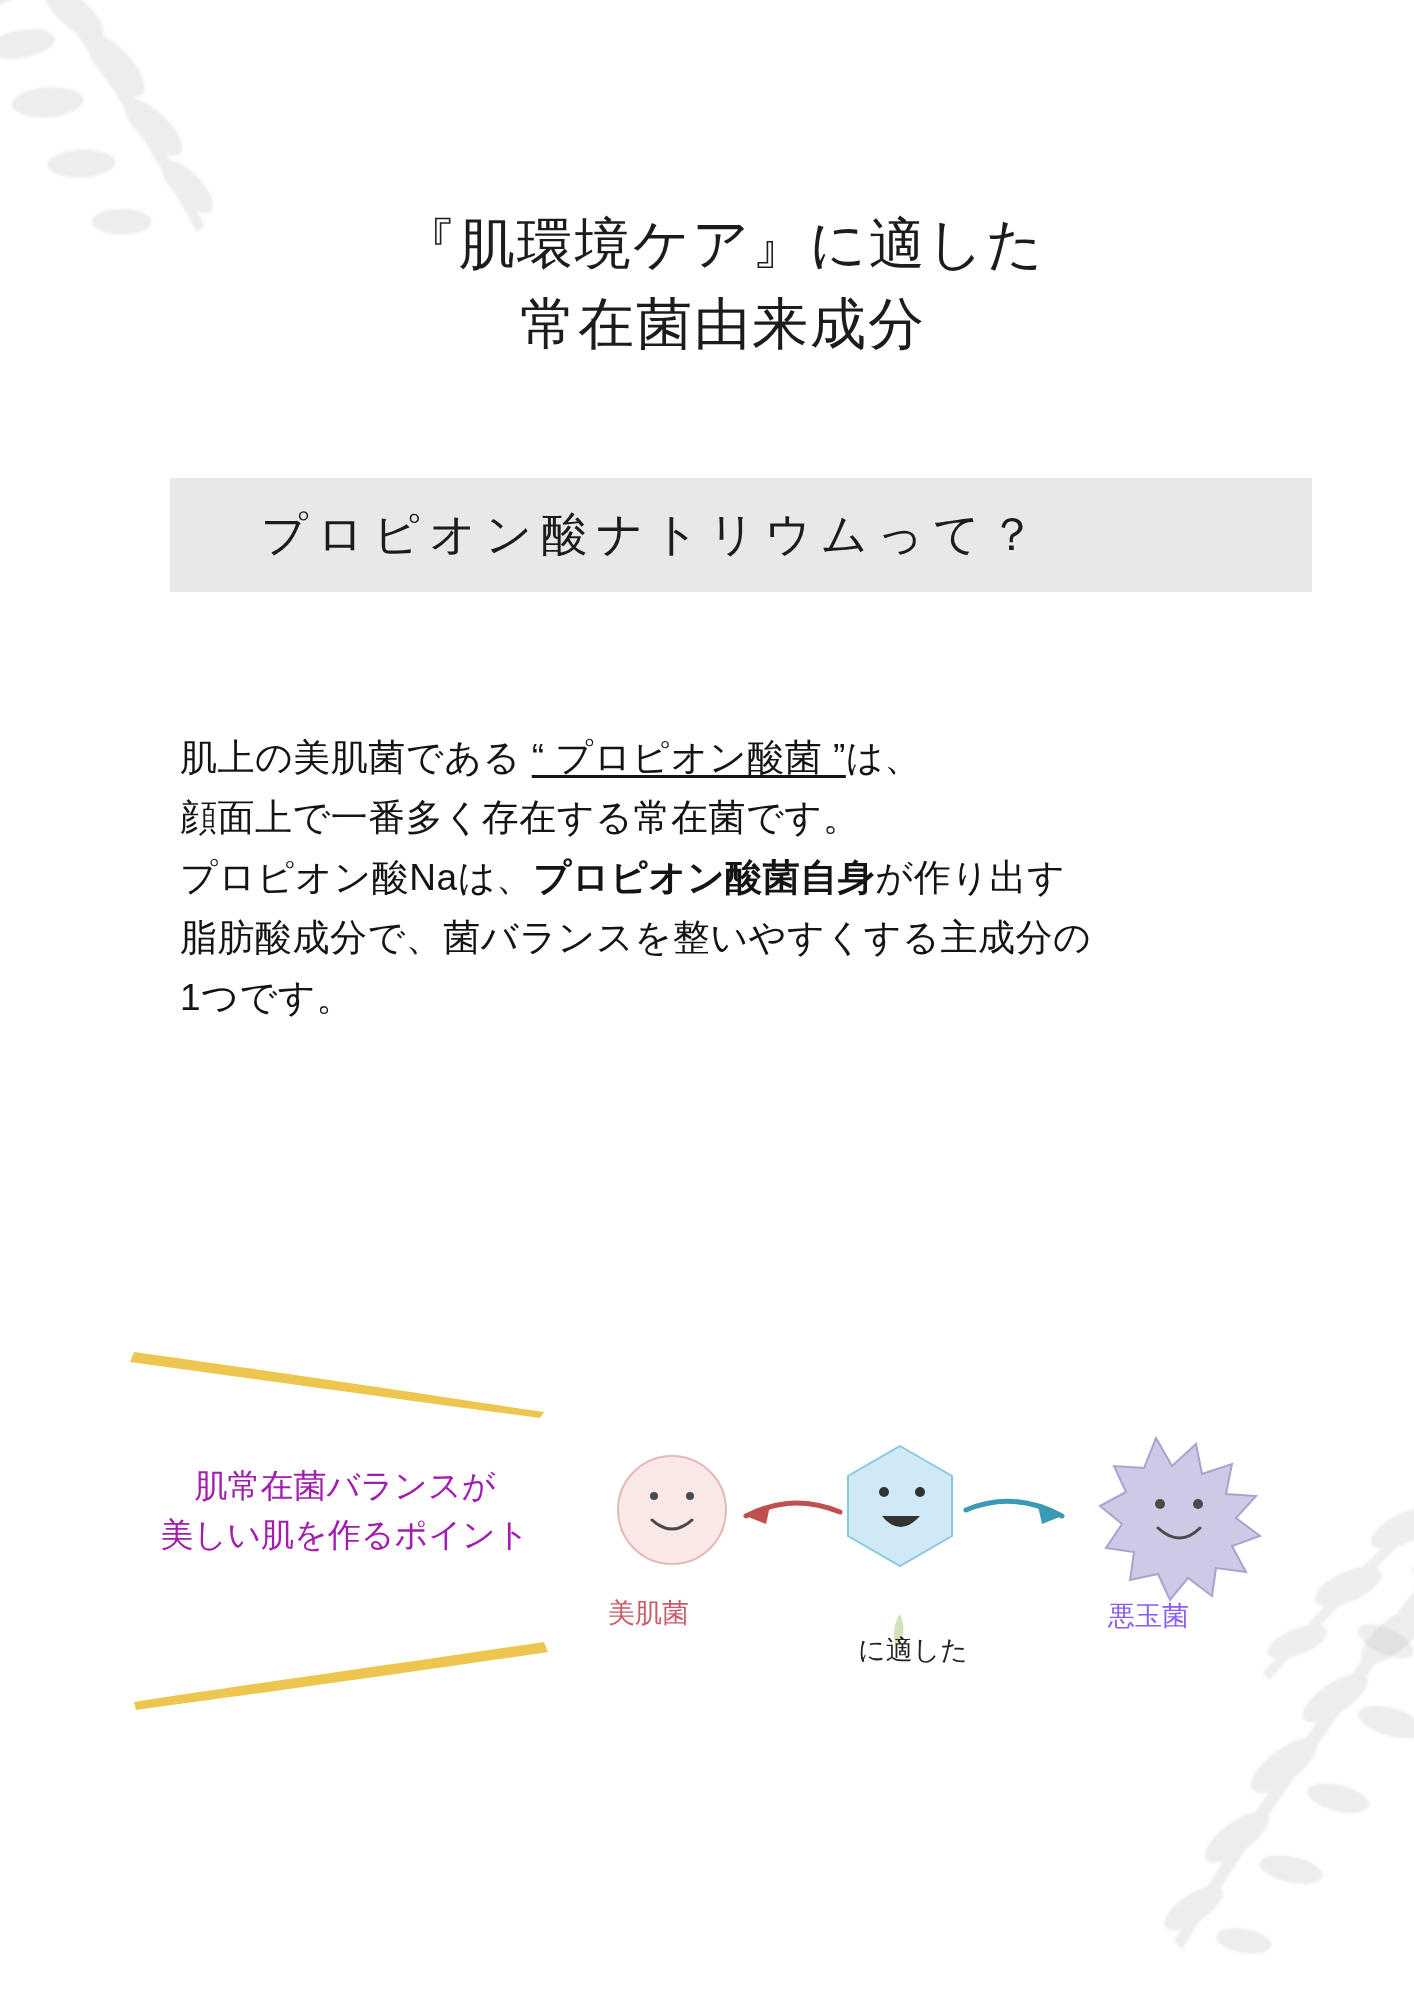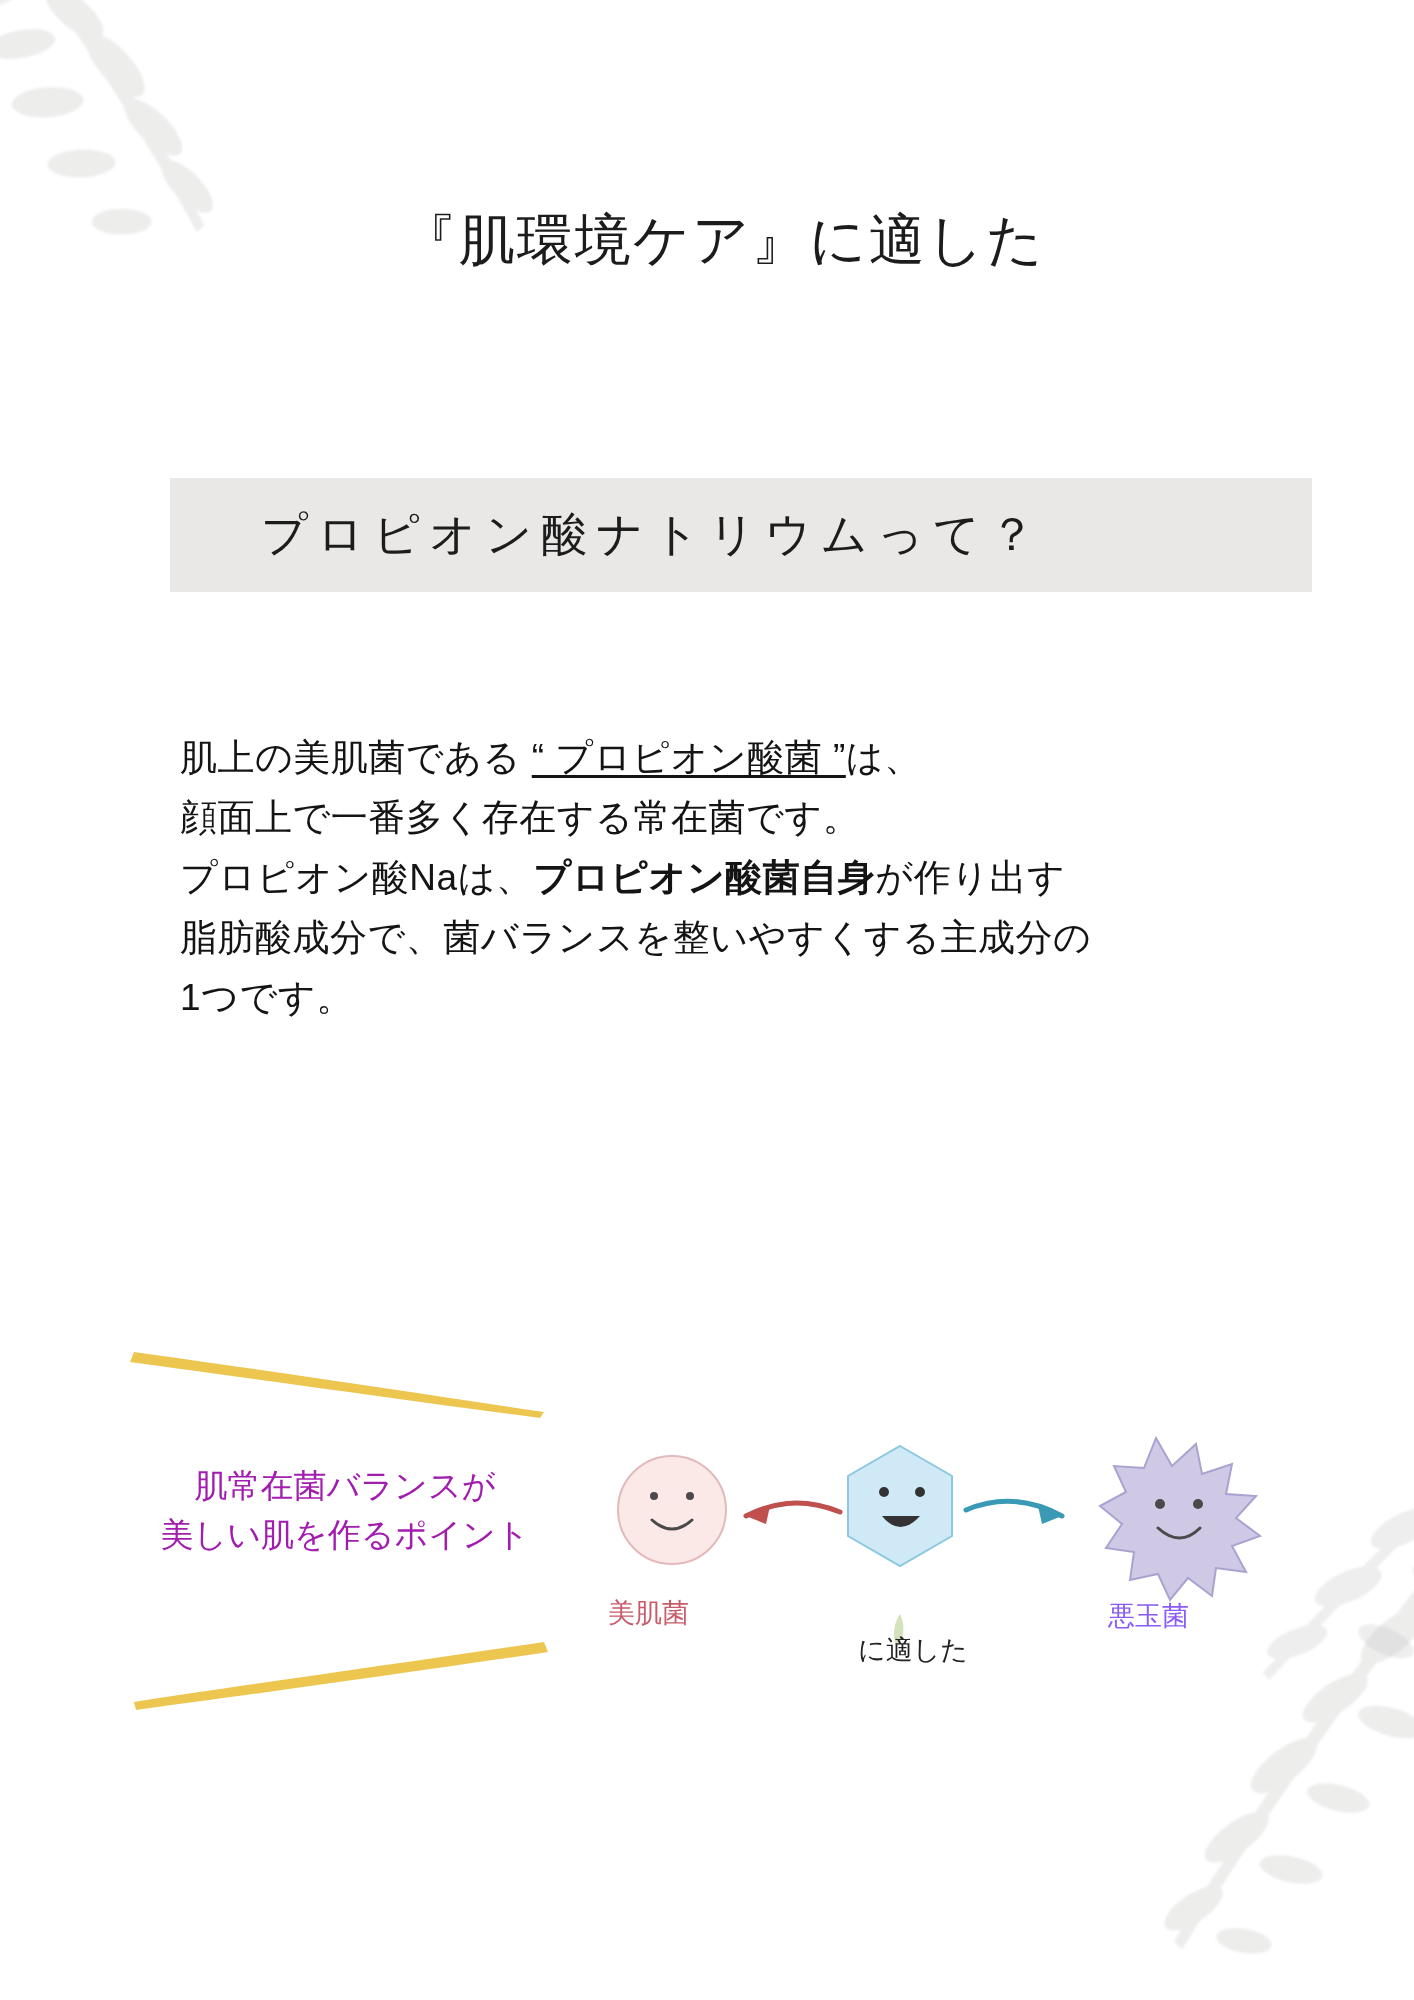--- a/index.html
+++ b/index.html
@@ -35,21 +35,21 @@
   
   .title-block {
     position: absolute;
     top: 205px;
     left: 0;
     width: 1414px;
     text-align: center;
     z-index: 3;
   }
   .title-line {
-    font-family: Liberation Mono, monospace;
+    font-family: Liberation Serif, serif;
     font-size: 56px;
     line-height: 1.42;
     letter-spacing: 2px;
     color: #1c1c1c;
     white-space: pre;
     padding-left: 32px;
   }
 
   .subtitle-band {
     position: absolute;
@@ -183,20 +183,21 @@
       <ellipse cx="300" cy="300" rx="38" ry="15" transform="rotate(-32 300 300)"></ellipse>
       <ellipse cx="352" cy="336" rx="32" ry="13" transform="rotate(16 352 336)"></ellipse>
       <ellipse cx="252" cy="368" rx="34" ry="14" transform="rotate(-30 252 368)"></ellipse>
       <ellipse cx="300" cy="404" rx="28" ry="12" transform="rotate(14 300 404)"></ellipse>
     </g>
   </svg>
 </div>
 
 <div class="title-block">
   <div class="title-line">『肌環境ケア』に適した</div>
+  <div class="title-line">常在菌由来成分</div>
 </div>
 
 <div class="subtitle-band"></div>
 <div class="subtitle-text">プロピオン酸ナトリウムって？</div>
 
 <div class="body-copy">
   <div class="body-line"><span>肌上の美肌菌である </span><span class="u-underline">“ プロピオン酸菌 ”</span><span>は、</span></div>
   <div class="body-line">顔面上で一番多く存在する常在菌です。</div>
   <div class="body-line"><span>プロピオン酸Naは、</span><span class="b-strong">プロピオン酸菌自身</span><span>が作り出す</span></div>
   <div class="body-line">脂肪酸成分で、菌バランスを整いやすくする主成分の</div>

